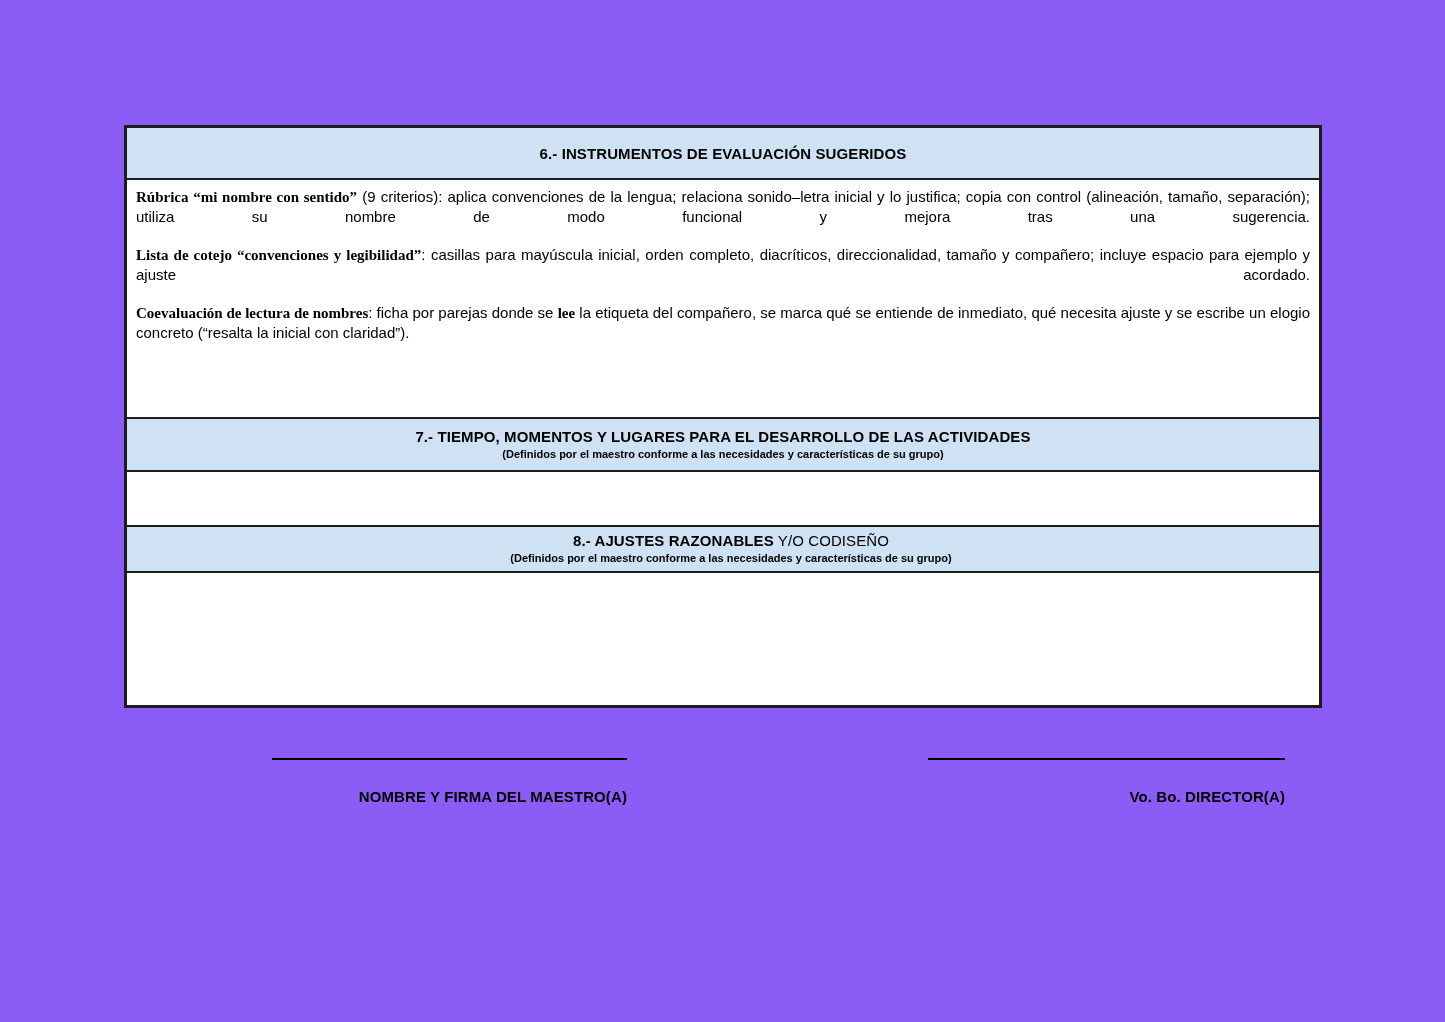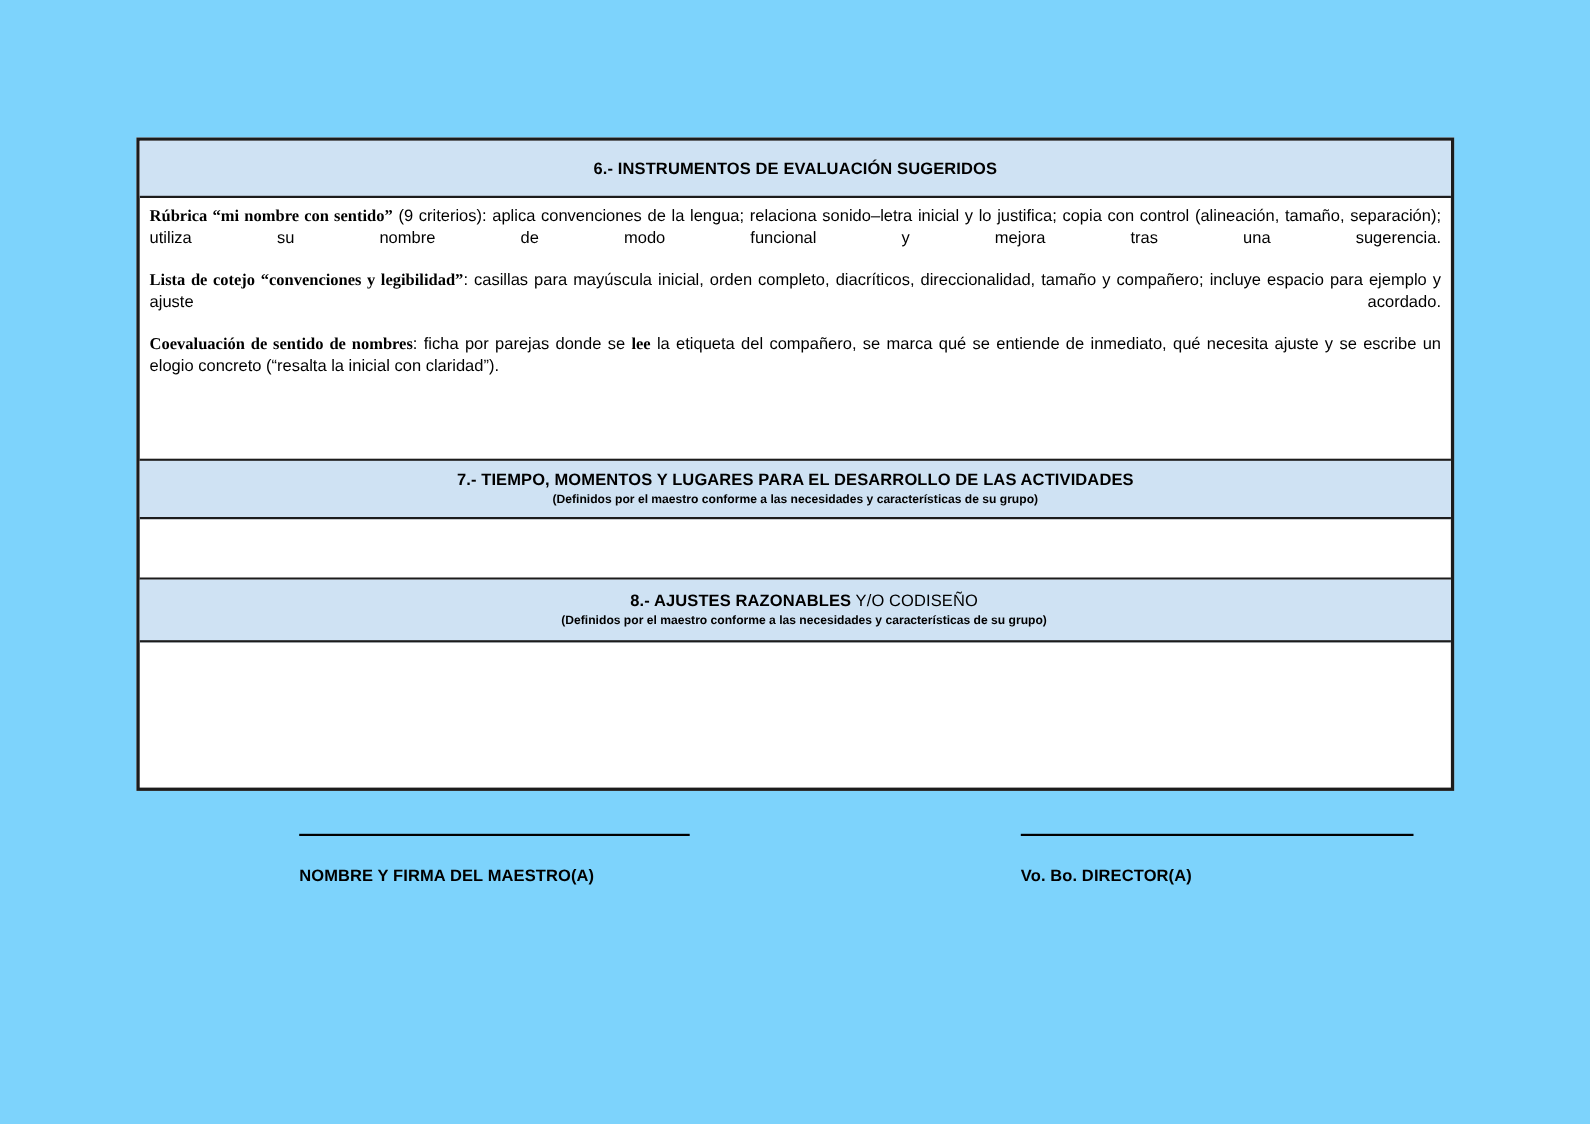--- a/index.html
+++ b/index.html
@@ -1,20 +1,20 @@
 <!DOCTYPE html>
 <html style="--header-fill: #CFE2F3; --border: #1C1C1C; --text: #000000; --page-background: #FFFFFF;"><head>
 <meta charset="utf-8">
 <style>
   html, body { margin: 0; padding: 0; background: #ffffff; }
   .page {
     position: relative;
     width: 1445px;
     height: 1022px;
-    background: #7dd3fc;
+    background: #8b5cf6;
     font-family: "Liberation Sans", sans-serif;
     color: #000000;
     overflow: hidden;
   }
   .doc-table {
     position: absolute;
     left: 124px;
     top: 125px;
     width: 1198px;
     border: 3px solid var(--border, #1c1c1c);
@@ -32,21 +32,21 @@
     display: flex;
     flex-direction: column;
     justify-content: center;
     align-items: center;
     text-align: center;
   }
   .r1 { height: 52px; }
   .r2 { height: 239px; }
   .r3 { height: 53px; }
   .r4 { height: 55px; }
-  .r5 { height: 57px; padding-left: 16px; }
+  .r5 { height: 46px; padding-left: 16px; }
   .r6 { height: 132px; }
   .h-title {
     font-weight: bold;
     font-size: 15px;
     line-height: 19px;
     letter-spacing: 0.1px;
   }
   .h-title span { font-weight: normal; }
   .h-sub {
     font-weight: bold;
@@ -68,41 +68,41 @@
   }
   .sig-teacher { left: 272px; width: 355px; }
   .sig-director { left: 928px; width: 357px; }
   .sig-line {
     border-top: 2px solid #000000;
     width: 100%;
     height: 0;
   }
   .sig-label {
     margin-top: 28px;
-    text-align: left;
+    text-align: right;
     font-weight: bold;
     font-size: 15px;
     letter-spacing: 0.1px;
   }
 </style>
 </head>
 <body>
 
 <div class="page">
 
   <div class="doc-table">
 
     <div class="row header r1">
       <div class="h-title">6.- INSTRUMENTOS DE EVALUACIÓN SUGERIDOS</div>
     </div>
 
     <div class="row body-cell r2">
       <p class="stretch"><b>Rúbrica “mi nombre con sentido”</b><span> (9 criterios): aplica convenciones de la lengua; relaciona sonido–letra inicial y lo justifica; copia con control (alineación, tamaño, separación); utiliza su nombre de modo funcional y mejora tras una sugerencia.</span></p>
       <p class="stretch"><b>Lista de cotejo “convenciones y legibilidad”</b><span>: casillas para mayúscula inicial, orden completo, diacríticos, direccionalidad, tamaño y compañero; incluye espacio para ejemplo y ajuste acordado.</span></p>
-      <p><b>Coevaluación de sentido de nombres</b><span>: ficha por parejas donde se </span><b>lee</b><span> la etiqueta del compañero, se marca qué se entiende de inmediato, qué necesita ajuste y se escribe un elogio concreto (“resalta la inicial con claridad”).</span></p>
+      <p><b>Coevaluación de lectura de nombres</b><span>: ficha por parejas donde se </span><b>lee</b><span> la etiqueta del compañero, se marca qué se entiende de inmediato, qué necesita ajuste y se escribe un elogio concreto (“resalta la inicial con claridad”).</span></p>
     </div>
 
     <div class="row header r3">
       <div class="h-title">7.- TIEMPO, MOMENTOS Y LUGARES PARA EL DESARROLLO DE LAS ACTIVIDADES</div>
       <div class="h-sub">(Definidos por el maestro conforme a las necesidades y características de su grupo)</div>
     </div>
 
     <div class="row r4"></div>
 
     <div class="row header r5">

